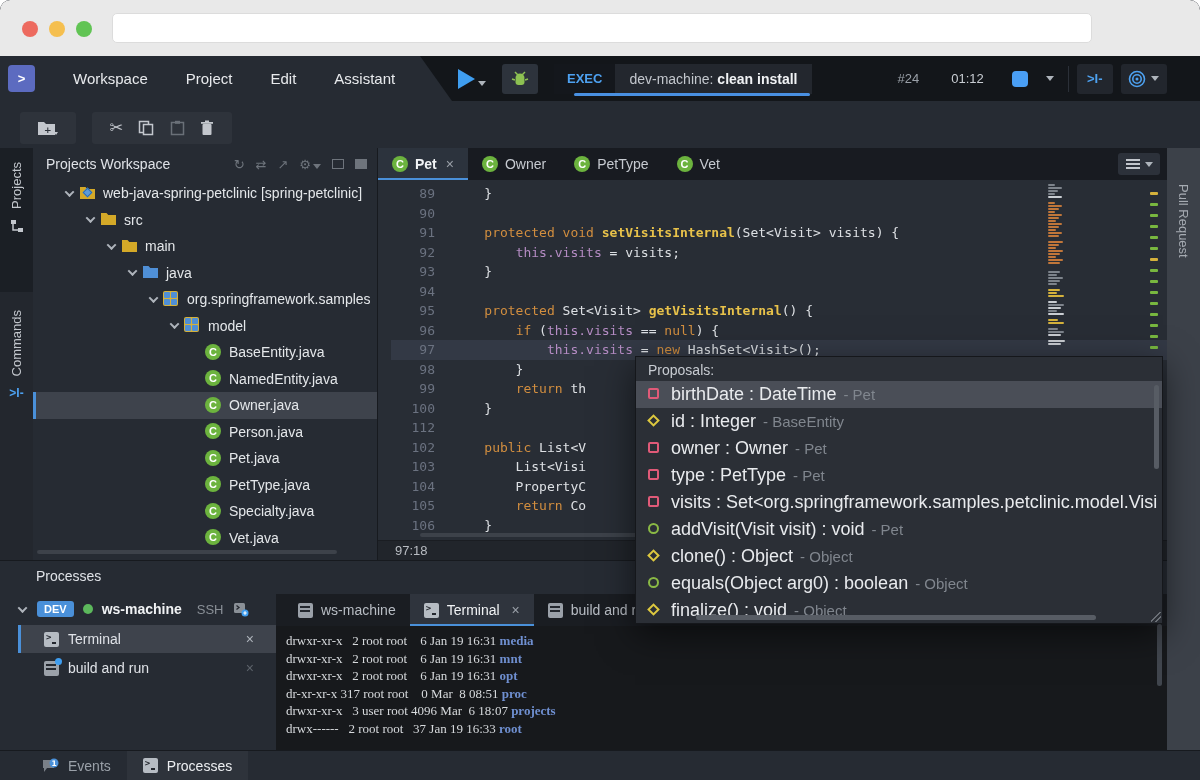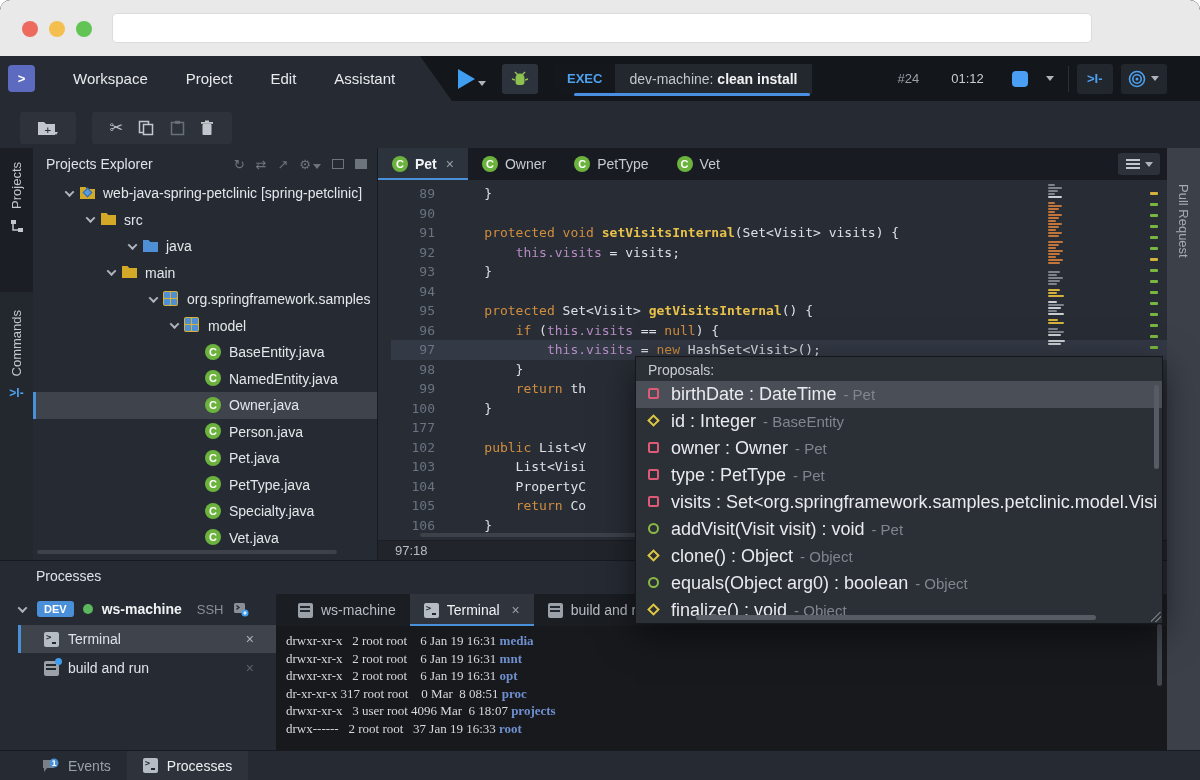--- a/index.html
+++ b/index.html
@@ -259,21 +259,21 @@
         </svg>
       </div>
       <div class="rail-sec" id="rail-commands">
         <span class="rail-label">Commands</span>
         <span class="rail-ico" id="commands-ico">&gt;I-</span>
       </div>
     </div>
 
     <div class="abs" id="explorer">
       <div id="explorer-head">
-        <span id="explorer-title">Projects Explorer</span>
+        <span id="explorer-title">Projects Workspace</span>
         <span id="explorer-icons">
           <span class="ico">↻</span>
           <span class="ico">⇄</span>
           <span class="ico">↗</span>
           <span><span class="ico">⚙</span><i class="caret" style="border-top-color:#6e747c;margin-left:2px;"></i></span>
           <span class="panel-sq"></span>
           <span class="panel-sq fill"></span>
         </span>
       </div>
       <div id="tree">
@@ -288,37 +288,37 @@
           </div>
           <div class="tree-row" style="padding-left: 47px;">
             <span class="chev">
               <i></i>
             </span>
             <span class="t-ico"><svg width="17" height="15" viewBox="0 0 17 15">
                 <path d="M1 2 h5.5 l1.8 2 H16 v10 H1 z" fill="#d4a928"></path>
               </svg></span>
             <span class="t-label">src</span>
           </div>
+          <div class="tree-row" style="padding-left: 68px;">
+            <span class="chev">
+              <i></i>
+            </span>
+            <span class="t-ico"><svg width="17" height="15" viewBox="0 0 17 15">
+                <path d="M1 2 h5.5 l1.8 2 H16 v10 H1 z" fill="#d4a928"></path>
+              </svg></span>
+            <span class="t-label">main</span>
+          </div>
           <div class="tree-row" style="padding-left: 89px;">
             <span class="chev">
               <i></i>
             </span>
             <span class="t-ico"><svg width="17" height="15" viewBox="0 0 17 15">
                 <path d="M1 2 h5.5 l1.8 2 H16 v10 H1 z" fill="#4f8fd6"></path>
               </svg></span>
             <span class="t-label">java</span>
-          </div>
-          <div class="tree-row" style="padding-left: 68px;">
-            <span class="chev">
-              <i></i>
-            </span>
-            <span class="t-ico"><svg width="17" height="15" viewBox="0 0 17 15">
-                <path d="M1 2 h5.5 l1.8 2 H16 v10 H1 z" fill="#d4a928"></path>
-              </svg></span>
-            <span class="t-label">main</span>
           </div>
           <div class="tree-row" style="padding-left: 110px;">
             <span class="chev">
               <i></i>
             </span>
             <span class="t-ico">
               <span class="pkg-ico">
                 <b></b>
                 <b></b>
                 <b></b>
@@ -437,21 +437,21 @@
           <div class="code-row"><span class="lnum">91</span><span class="ctext"><span class="tok-pl">    </span><span class="tok-kw">protected</span><span class="tok-pl"> </span><span class="tok-kw">void</span><span class="tok-pl"> </span><span class="tok-fn">setVisitsInternal</span><span class="tok-pl">(Set&lt;Visit&gt; visits) {</span></span></div>
           <div class="code-row"><span class="lnum">92</span><span class="ctext"><span class="tok-pl">        </span><span class="tok-vr">this.visits</span><span class="tok-pl"> = visits;</span></span></div>
           <div class="code-row"><span class="lnum">93</span><span class="ctext"><span class="tok-pl">    }</span></span></div>
           <div class="code-row"><span class="lnum">94</span><span class="ctext"></span></div>
           <div class="code-row"><span class="lnum">95</span><span class="ctext"><span class="tok-pl">    </span><span class="tok-kw">protected</span><span class="tok-pl"> Set&lt;Visit&gt; </span><span class="tok-fn">getVisitsInternal</span><span class="tok-pl">() {</span></span></div>
           <div class="code-row"><span class="lnum">96</span><span class="ctext"><span class="tok-pl">        </span><span class="tok-kw">if</span><span class="tok-pl"> (</span><span class="tok-vr">this.visits</span><span class="tok-pl"> == </span><span class="tok-kw">null</span><span class="tok-pl">) {</span></span></div>
           <div class="code-row current"><span class="lnum">97</span><span class="ctext"><span class="tok-pl">            </span><span class="tok-vr">this.visits</span><span class="tok-pl"> = </span><span class="tok-kw">new</span><span class="tok-pl"> HashSet&lt;Visit&gt;();</span></span></div>
           <div class="code-row"><span class="lnum">98</span><span class="ctext"><span class="tok-pl">        }</span></span></div>
           <div class="code-row"><span class="lnum">99</span><span class="ctext"><span class="tok-pl">        </span><span class="tok-kw">return</span><span class="tok-pl"> th</span></span></div>
           <div class="code-row"><span class="lnum">100</span><span class="ctext"><span class="tok-pl">    }</span></span></div>
-          <div class="code-row"><span class="lnum">177</span><span class="ctext"></span></div>
+          <div class="code-row"><span class="lnum">112</span><span class="ctext"></span></div>
           <div class="code-row"><span class="lnum">102</span><span class="ctext"><span class="tok-pl">    </span><span class="tok-kw">public</span><span class="tok-pl"> List&lt;V</span></span></div>
           <div class="code-row"><span class="lnum">103</span><span class="ctext"><span class="tok-pl">        List&lt;Visi</span></span></div>
           <div class="code-row"><span class="lnum">104</span><span class="ctext"><span class="tok-pl">        PropertyC</span></span></div>
           <div class="code-row"><span class="lnum">105</span><span class="ctext"><span class="tok-pl">        </span><span class="tok-kw">return</span><span class="tok-pl"> Co</span></span></div>
           <div class="code-row"><span class="lnum">106</span><span class="ctext"><span class="tok-pl">    }</span></span></div>
         </div>
       <div id="minimap">
           <div class="mm-bar" style="background: rgb(125, 131, 139); width: 38%;"></div>
           <div class="mm-bar" style="background: rgb(125, 131, 139); width: 75%;"></div>
           <div class="mm-bar" style="background: rgb(125, 131, 139); width: 57%;"></div>

